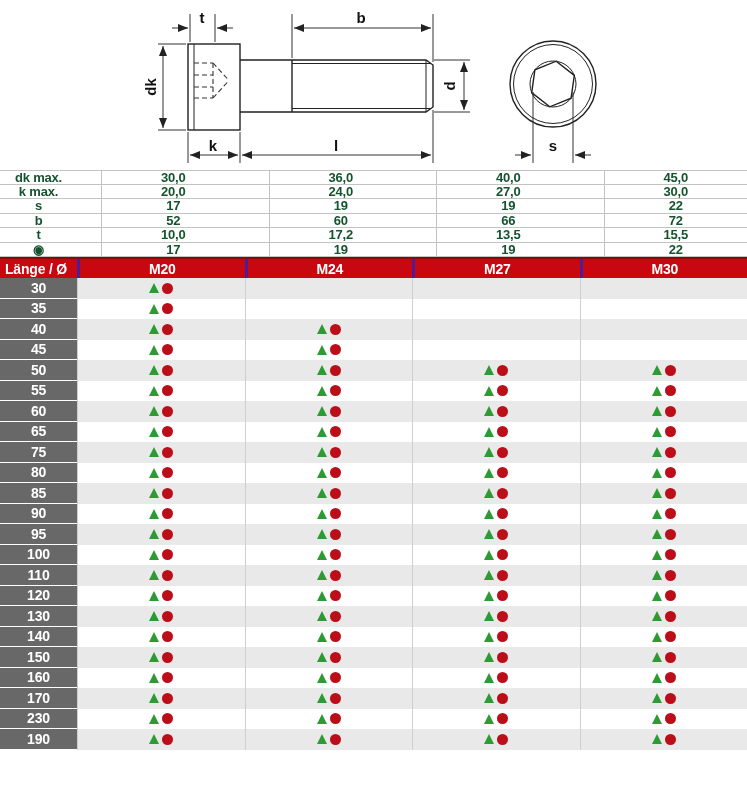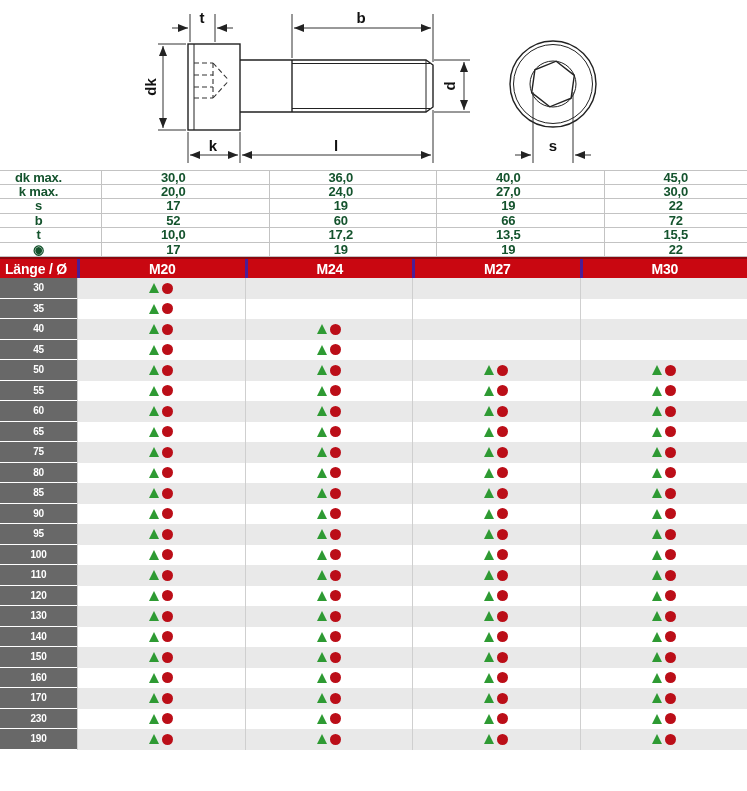--- a/index.html
+++ b/index.html
@@ -37,21 +37,21 @@
   
   .thead{height:21px;border-top:2px solid #8d060d;}
   .th{background:var(--header-red);color:#fff;font-size:14px;font-weight:bold;
     display:flex;align-items:center;justify-content:center;letter-spacing:-0.2px;}
   .th + .th{border-left:3px solid #4c1d95;}
   .th.lab{justify-content:flex-start;padding-left:5px;}
 
   
   .row{height:20.5px;background:#fff;}
   #table-body .row:nth-child(odd){background:var(--row-alt);}
-  .len{background:var(--label-gray);color:#fff;font-size:10px;font-weight:bold;
+  .len{background:var(--label-gray);color:#fff;font-size:14px;font-weight:bold;
     display:flex;align-items:center;justify-content:center;border-bottom:1px solid #fff;
     letter-spacing:-0.2px;}
   .cell{display:flex;align-items:center;justify-content:center;gap:3px;
     border-left:1px solid var(--grid-line);}
   .tri{width:0;height:0;border-left:5.5px solid transparent;border-right:5.5px solid transparent;
     border-bottom:10px solid var(--marker-green);}
   .dot{width:11px;height:11px;border-radius:50%;background:var(--marker-red);}
 </style>
 </head>
 <body>

